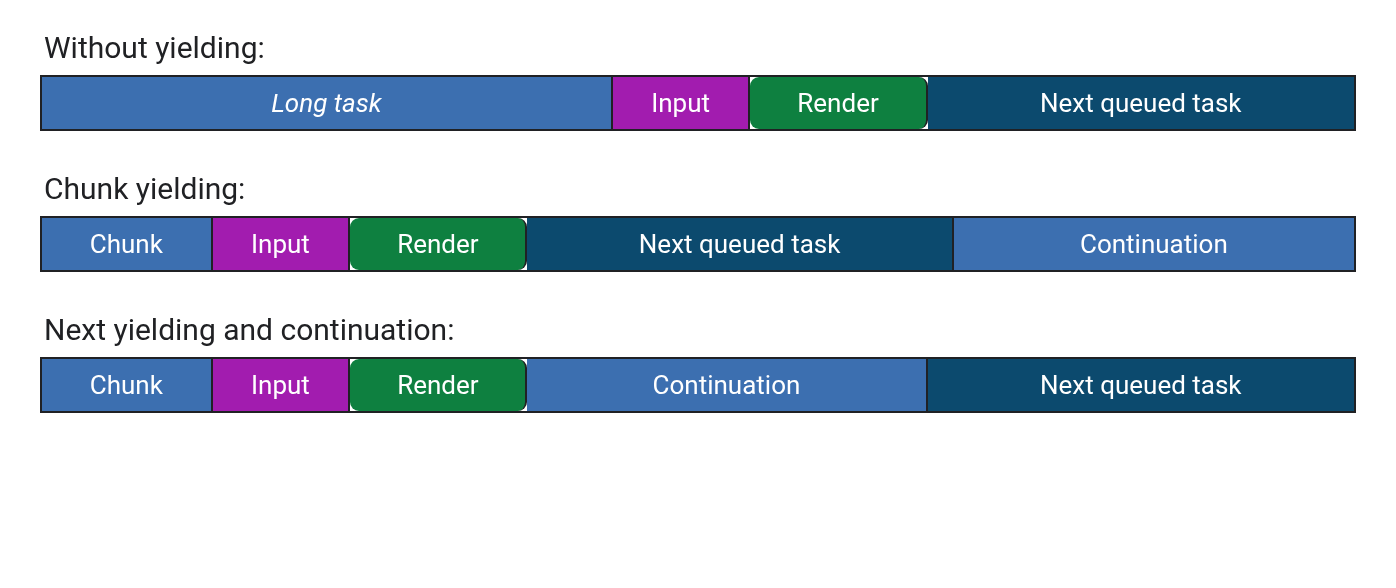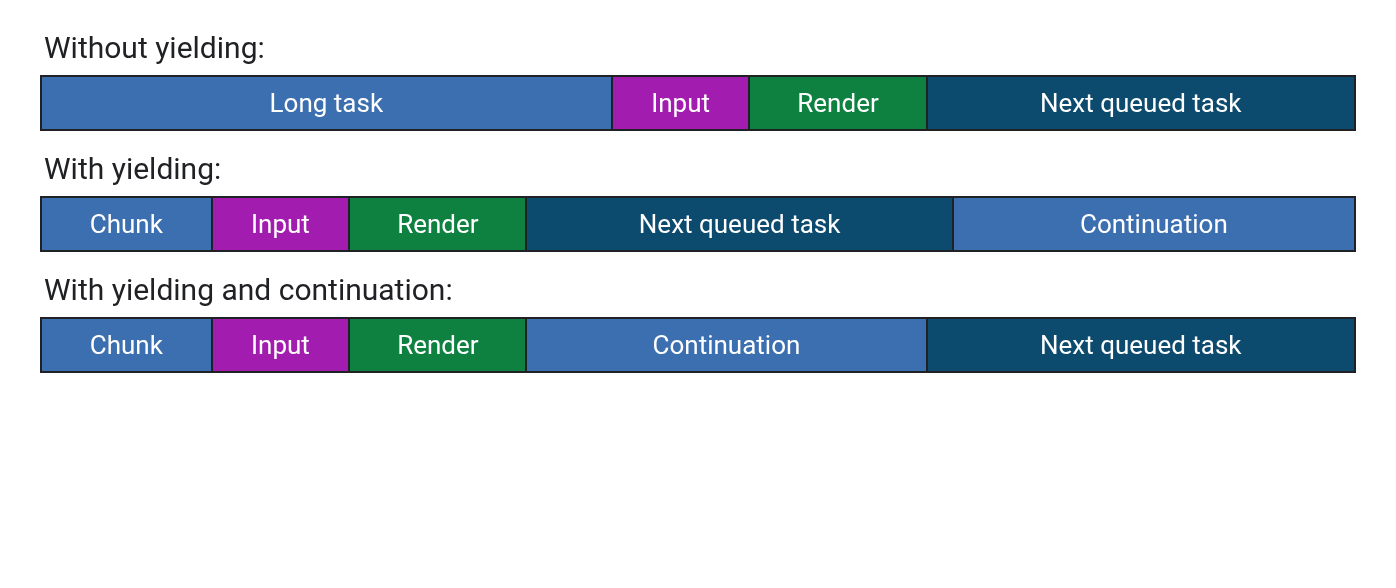--- a/index.html
+++ b/index.html
@@ -6,21 +6,21 @@
       box-sizing: border-box;
       margin: 0;
       padding: 0;
     }
     body {
       font-family: -apple-system, BlinkMacSystemFont, "Segoe UI", Roboto, "Helvetica Neue", Arial, sans-serif;
       background: #ffffff;
       padding: 30px 40px;
     }
     .section {
-      margin-bottom: 20px;
+      margin-bottom: 40px;
     }
     .section-title {
       font-size: 30px;
       font-weight: 400;
       color: #202124;
       margin-bottom: 10px;
       padding-left: 4px;
     }
     .timeline {
       display: flex;
@@ -43,50 +43,51 @@
       border-right: none;
     }
     .blue {
       background-color: #3C6FB0;
     }
     .red {
       background-color: #a21caf;
     }
     .green {
       background-color: #0E8040;
+      border-radius: 9px;
     }
     .gray {
       background-color: #0c4a6e;
     }
   </style>
 </head>
 <body>
 
 <div id="diagram-root">
     <div class="section">
       <div class="section-title">Without yielding:</div>
       <div class="timeline">
-        <div class="segment blue" style="flex: 0 0 43.5%;">Long task</div>
+        <div class="segment blue" style="flex: 0 0 43.5%; font-style: italic;">Long task</div>
         <div class="segment red" style="flex: 0 0 10.5%;">Input</div>
         <div class="segment green" style="flex: 0 0 13.5%;">Render</div>
         <div class="segment gray" style="flex: 0 0 32.5%;">Next queued task</div>
       </div>
     </div>
     <div class="section">
-      <div class="section-title">With yielding:</div>
+      <div class="section-title">Chunk yielding:</div>
       <div class="timeline">
         <div class="segment blue" style="flex: 0 0 13%;">Chunk</div>
         <div class="segment red" style="flex: 0 0 10.5%;">Input</div>
         <div class="segment green" style="flex: 0 0 13.5%;">Render</div>
         <div class="segment gray" style="flex: 0 0 32.5%;">Next queued task</div>
         <div class="segment blue" style="flex: 0 0 30.5%;">Continuation</div>
       </div>
     </div>
     <div class="section">
-      <div class="section-title">With yielding and continuation:</div>
+      <div class="section-title">Next yielding and continuation:</div>
       <div class="timeline">
         <div class="segment blue" style="flex: 0 0 13%;">Chunk</div>
         <div class="segment red" style="flex: 0 0 10.5%;">Input</div>
         <div class="segment green" style="flex: 0 0 13.5%;">Render</div>
         <div class="segment blue" style="flex: 0 0 30.5%;">Continuation</div>
         <div class="segment gray" style="flex: 0 0 32.5%;">Next queued task</div>
       </div>
     </div>
   </div>
 

